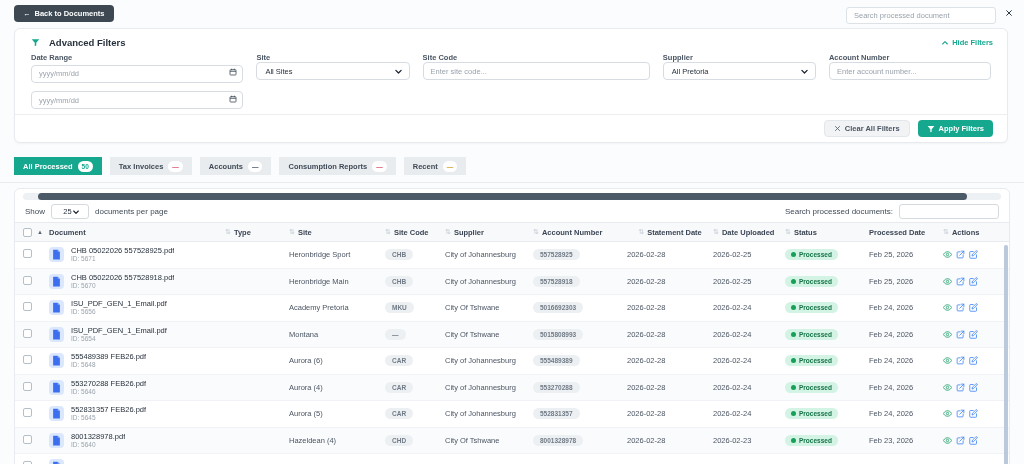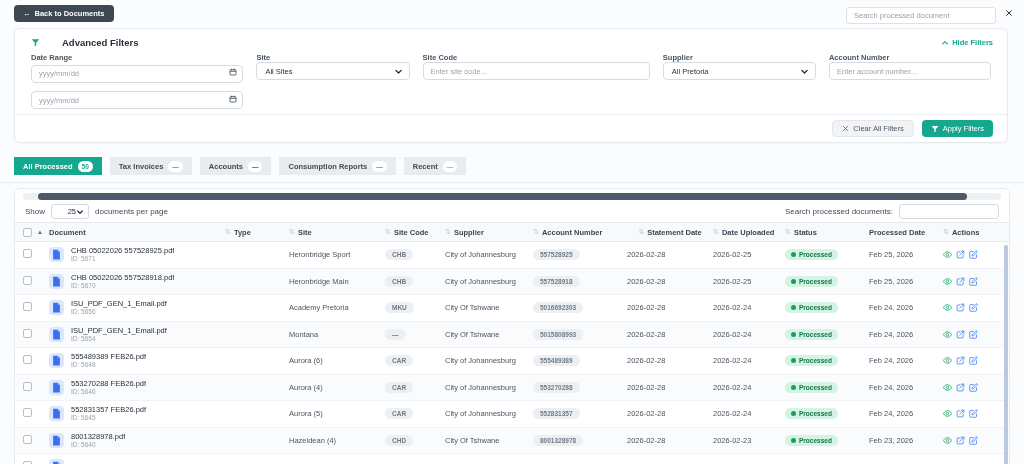--- a/index.html
+++ b/index.html
@@ -14,42 +14,42 @@
   .top-search input { width:100%; height:100%; border:1px solid #dde2e7; border-radius:3px;
     font-size:7.5px; padding:0 7px; color:#3f4a56; font-family:Liberation Sans, sans-serif; background:#fff; }
   .top-search input::placeholder { color:#9aa3ad; }
   .top-close { position:absolute; right:10px; top:7px; width:11px; height:11px; border:none;
     background:transparent; cursor:pointer; display:flex; align-items:center; justify-content:center; }
 
   
   .filters-card { position:absolute; left:14px; right:16px; top:28px; height:115px;
     background:#fff; border:1px solid #e7eaee; border-radius:6px;
     box-shadow:0 1px 2px rgba(20,30,40,.04); }
-  .f-head { position:absolute; left:16px; top:8px; display:flex; align-items:center; gap:22px; }
+  .f-head { position:absolute; left:16px; top:8px; display:flex; align-items:center; gap:9px; }
   .f-title { font-size:9.5px; font-weight:700; color:#27313d; }
   .hide-filters { position:absolute; right:14px; top:9px; display:flex; align-items:center; gap:3px;
     color:#16a88f; font-size:7.5px; font-weight:700; cursor:pointer; }
   .f-fields { position:absolute; left:16px; right:16px; top:24px; display:flex; gap:13px; }
   .f-field { display:flex; flex-direction:column; }
   .f-label { font-size:7.5px; color:#4a5563; font-weight:600; }
   .f-w-date { width:215px; } .f-w-site { width:155px; } .f-w-code { width:230px; }
   .f-w-sup { width:155px; } .f-w-acct { width:164px; }
   .f-input { height:18px; border:1px solid #d7dce2; border-radius:4px; background:#fff;
     font-size:7.5px; color:#3f4a56; padding:0 7px; width:100%; font-family:inherit; }
   .f-input::placeholder { color:#9aa3ad; }
   .input-wrap { position:relative; width:100%; }
   .input-wrap + .input-wrap { margin-top:6px; }
   .input-icon { position:absolute; right:6px; top:50%; transform:translateY(-50%); display:flex; }
   .f-select { height:18px; border:1px solid #d7dce2; border-radius:4px; background:#fff;
     display:flex; align-items:center; justify-content:space-between; padding:0 6px 0 8px;
     font-size:7.5px; color:#27313d; cursor:pointer; }
   .f-foot { position:absolute; left:0; right:0; bottom:0; height:28px; border-top:1px solid #eceff2;
     display:flex; align-items:center; justify-content:flex-end; gap:8px; padding:0 14px; }
   .btn { height:17px; display:inline-flex; align-items:center; gap:4px; border-radius:4px;
-    font-size:7.5px; font-weight:400; padding:0 9px; cursor:pointer; border:none; font-family:inherit; }
+    font-size:7.5px; font-weight:700; padding:0 9px; cursor:pointer; border:none; font-family:inherit; }
   .btn-clear { background:#f1f3f5; color:#4a5563; border:1px solid #e3e7eb; }
   .btn-apply { background:#16a88f; color:#fff; }
 
   
   .tabs { position:absolute; left:14px; top:157px; display:flex; gap:8px; }
   .tab { height:18px; display:inline-flex; align-items:center; gap:5px; background:#e8ecef;
     color:#3f4a56; border:none; border-radius:0; padding:0 9px; font-size:7.5px; font-weight:700;
     cursor:pointer; font-family:inherit; }
   .tab.active { background:#16a88f; color:#fff; }
   .tab-badge { background:#fff; border-radius:7px; min-width:13px; height:11px; display:inline-flex;
@@ -58,21 +58,21 @@
 
   
   .table-card { position:absolute; left:14px; right:14px; top:188px; height:310px; background:#fff;
     border:1px solid #e7eaee; border-radius:6px 6px 0 0; overflow:hidden; }
   .hscroll { margin:4px 8px 0; height:7px; background:#edf1f4; border-radius:4px; position:relative; }
   .hscroll-thumb { position:absolute; left:1.5%; top:0; height:7px; width:95%; background:#4d5a68;
     border-radius:4px; cursor:grab; }
   .controls { display:flex; align-items:center; justify-content:space-between; padding:4px 10px 3px; }
   .show-group { display:flex; align-items:center; gap:6px; font-size:8px; color:#3f4a56; }
   .pp-select { width:38px; height:15px; border:1px solid #d5dae0; border-radius:3px; display:flex;
-    align-items:center; justify-content:flex-end; padding:0 4px 0 7px; font-size:7.5px;
+    align-items:center; justify-content:center; padding:0 4px 0 7px; font-size:7.5px;
     color:#27313d; cursor:pointer; background:#fff; }
   .tsearch-group { display:flex; align-items:center; gap:6px; font-size:8px; color:#3f4a56; }
   .tsearch-group input { width:100px; height:15px; border:1px solid #d5dae0; border-radius:3px;
     font-size:7.5px; padding:0 5px; font-family:inherit; }
 
   .thead { display:flex; align-items:center; height:20px; background:#f8f9fb;
     border-top:1px solid #e7eaee; border-bottom:1px solid #e7eaee; padding-left:8px;
     font-size:7.5px; font-weight:700; color:#3b4554; }
   .hcell { display:flex; align-items:center; gap:3px; cursor:pointer; }
   .sort-ico { color:#c3cbd4; font-size:7px; font-weight:400; }

